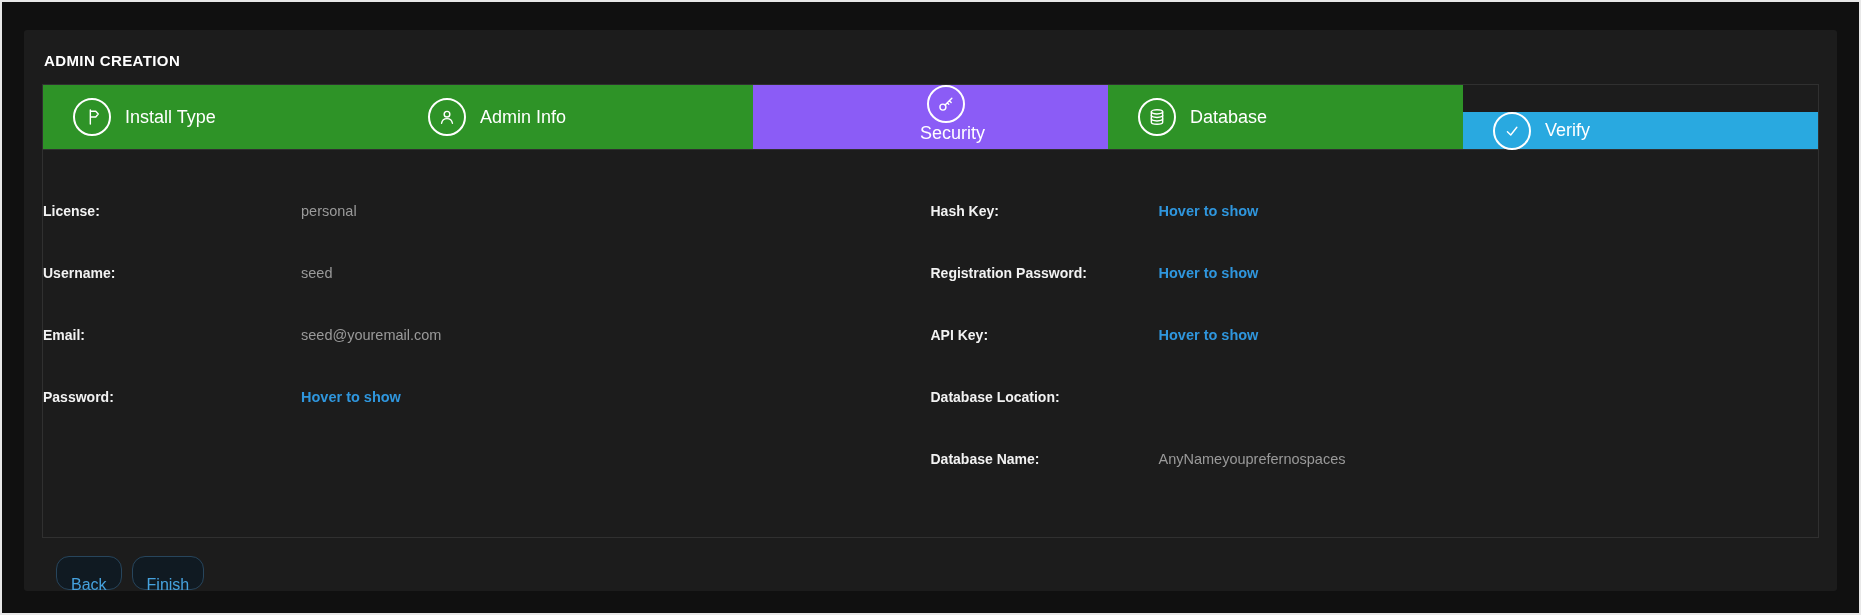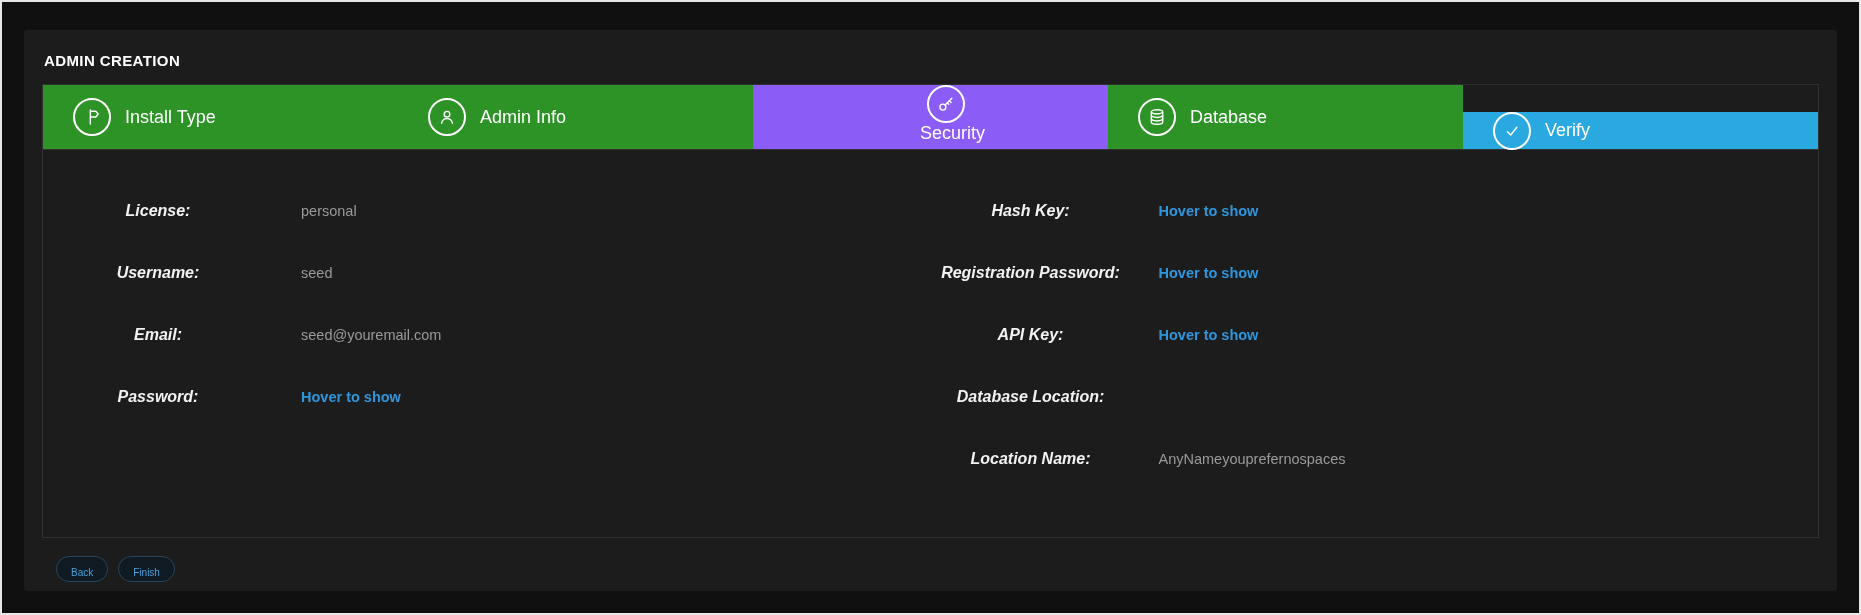--- a/index.html
+++ b/index.html
@@ -52,33 +52,33 @@
     border-top: 1px solid #303030;
     background: #1c1c1c;
     display: flex;
     padding: 30px 0 0 0;
     height: 388px;
   }
   .col { width: 50%; }
   .row { display: grid; align-items: center; height: 62px; column-gap: 28px; }
   .col-left .row  { grid-template-columns: 230px 1fr; }
   .col-right .row { grid-template-columns: 200px 1fr; }
-  .flabel { color: #f2f2f2; font-weight: bold; font-size: 16px; text-align: center; white-space: nowrap; font-style: italic; }
+  .flabel { color: #f2f2f2; font-weight: bold; font-size: 14px; text-align: left; white-space: nowrap; }
   .fvalue { color: #9a9a9a; font-size: 14.5px; white-space: nowrap; }
   .fvalue.secret { font-weight: bold; cursor: pointer; }
   .footer { margin-top: 18px; margin-left: 14px; display: flex; gap: 10px; }
   .btn {
     font-family: inherit;
     background: #101a22;
     color: #46a2de;
     border: 1px solid #27455c;
     border-radius: 13px;
     height: 26px;
-    padding: 4px 14px;
-    font-size: 10px;
+    padding: 16px 14px;
+    font-size: 16px;
     line-height: 24px;
     cursor: pointer;
   }
 </style>
 </head>
 <body>
 
 <div class="card">
 
   <div class="page-title">ADMIN CREATION</div>
@@ -170,21 +170,21 @@
           <div class="fvalue secret" style="color: rgb(47, 150, 221);">Hover to show</div>
         </div>
         <div class="row">
           <div class="flabel">API Key:</div>
           <div class="fvalue secret" style="color: rgb(47, 150, 221);">Hover to show</div>
         </div>
         <div class="row">
           <div class="flabel">Database Location:</div>
         </div>
         <div class="row">
-          <div class="flabel">Location Name:</div>
+          <div class="flabel">Database Name:</div>
           <div class="fvalue">AnyNameyouprefernospaces</div>
         </div>
       </div>
 
     </div>
   </div>
 
   <div class="footer">
     <button class="btn">Back</button>
     <button class="btn">Finish</button>

